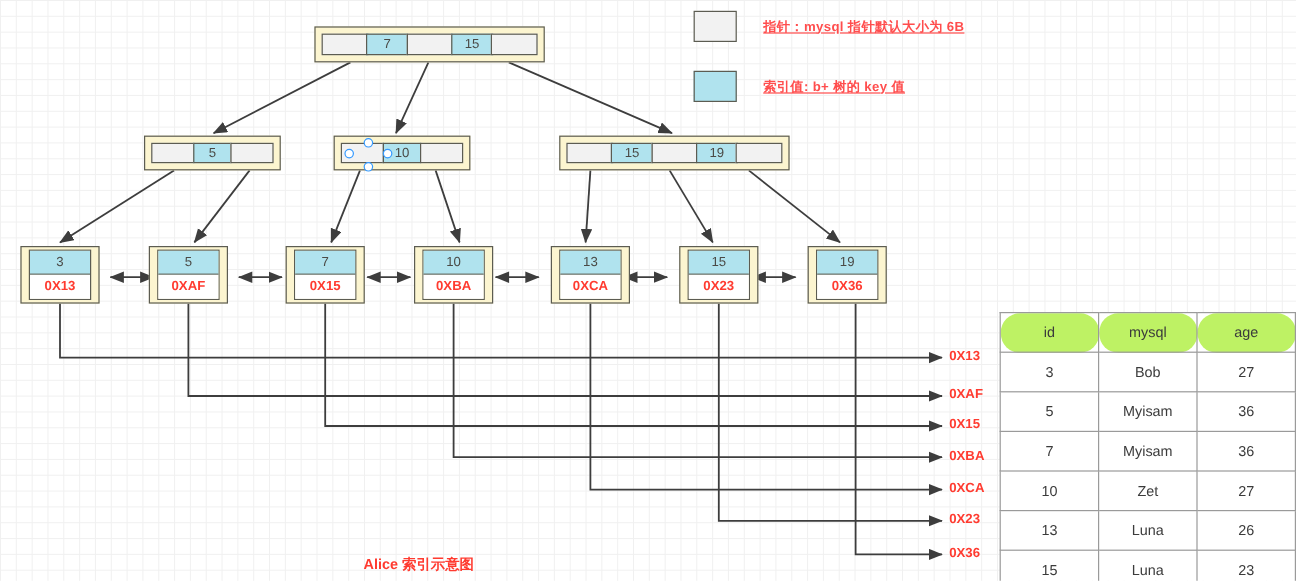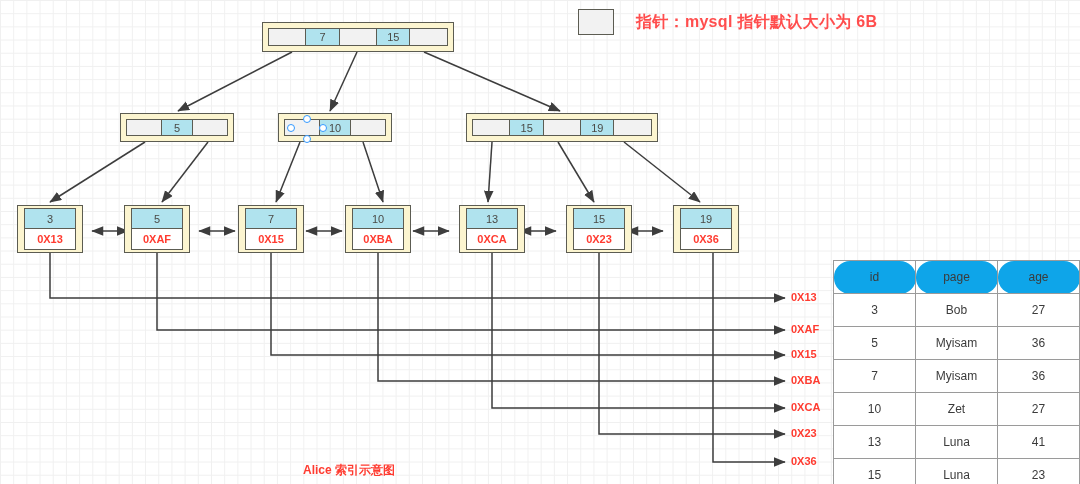--- a/index.html
+++ b/index.html
@@ -82,22 +82,22 @@
   .legend-swatch{
     width:36px;height:26px;
     border:1.8px solid #5c5c52;
     box-sizing:border-box;
     margin-right:22px;
   }
   .sw-pointer{background:#f2f2f2;}
   .sw-key{background:#b0e3ee;}
   .sw-page{background:#fcf5d0;}
   .legend-text{
-    font-size:16px;font-weight:bold;color:#ff4d4d;
-    white-space:nowrap;letter-spacing:.3px;
+    font-size:11px;font-weight:bold;color:#ff4d4d;
+    white-space:nowrap;letter-spacing:.3px;text-decoration:underline;
   }
 
   
   .addr-label{
     position:absolute;
     font-size:11px;font-weight:bold;color:#ff3b30;
     white-space:nowrap;
   }
 
   
@@ -107,21 +107,21 @@
     background:#ffffff;
   }
   .data-table th,.data-table td{
     border:1px solid #9a9a9a;
     width:79px;height:30px;
     text-align:center;
     font-size:12px;
     color:#3b3b3b;
     font-weight:normal;
   }
-  .data-table th{background:#0ea5e9;border-radius:16px;}
+  .data-table th{background:#bef264;border-radius:16px;}
 
   
   .caption{
     position:absolute;left:303px;top:462px;
     font-size:12px;font-weight:bold;color:#ff3b30;
     white-space:nowrap;
   }
 
   
   .handle{
@@ -286,35 +286,39 @@
       <div class="leaf-key">19</div>
       <div class="leaf-addr">0X36</div>
     </div>
   </div>
 
   <div class="legend">
     <div class="legend-row">
       <div class="legend-swatch sw-pointer"></div>
       <div class="legend-text">指针：mysql 指针默认大小为 6B</div>
     </div>
+    <div class="legend-row">
+      <div class="legend-swatch sw-key"></div>
+      <div class="legend-text">索引值: b+ 树的 key 值</div>
+    </div>
   </div>
 
   <div class="addr-label" style="left:791px;top:291px;">0X13</div>
   <div class="addr-label" style="left:791px;top:323px;">0XAF</div>
   <div class="addr-label" style="left:791px;top:348px;">0X15</div>
   <div class="addr-label" style="left:791px;top:374px;">0XBA</div>
   <div class="addr-label" style="left:791px;top:401px;">0XCA</div>
   <div class="addr-label" style="left:791px;top:427px;">0X23</div>
   <div class="addr-label" style="left:791px;top:455px;">0X36</div>
 
   <table class="data-table">
     <thead>
       <tr>
         <th>id</th>
-        <th>page</th>
+        <th>mysql</th>
         <th>age</th>
       </tr>
     </thead>
     <tbody>
       <tr>
         <td>3</td>
         <td>Bob</td>
         <td>27</td>
       </tr>
       <tr>
@@ -328,21 +332,21 @@
         <td>36</td>
       </tr>
       <tr>
         <td>10</td>
         <td>Zet</td>
         <td>27</td>
       </tr>
       <tr>
         <td>13</td>
         <td>Luna</td>
-        <td>41</td>
+        <td>26</td>
       </tr>
       <tr>
         <td>15</td>
         <td>Luna</td>
         <td>23</td>
       </tr>
 
     </tbody>
   </table>
 

